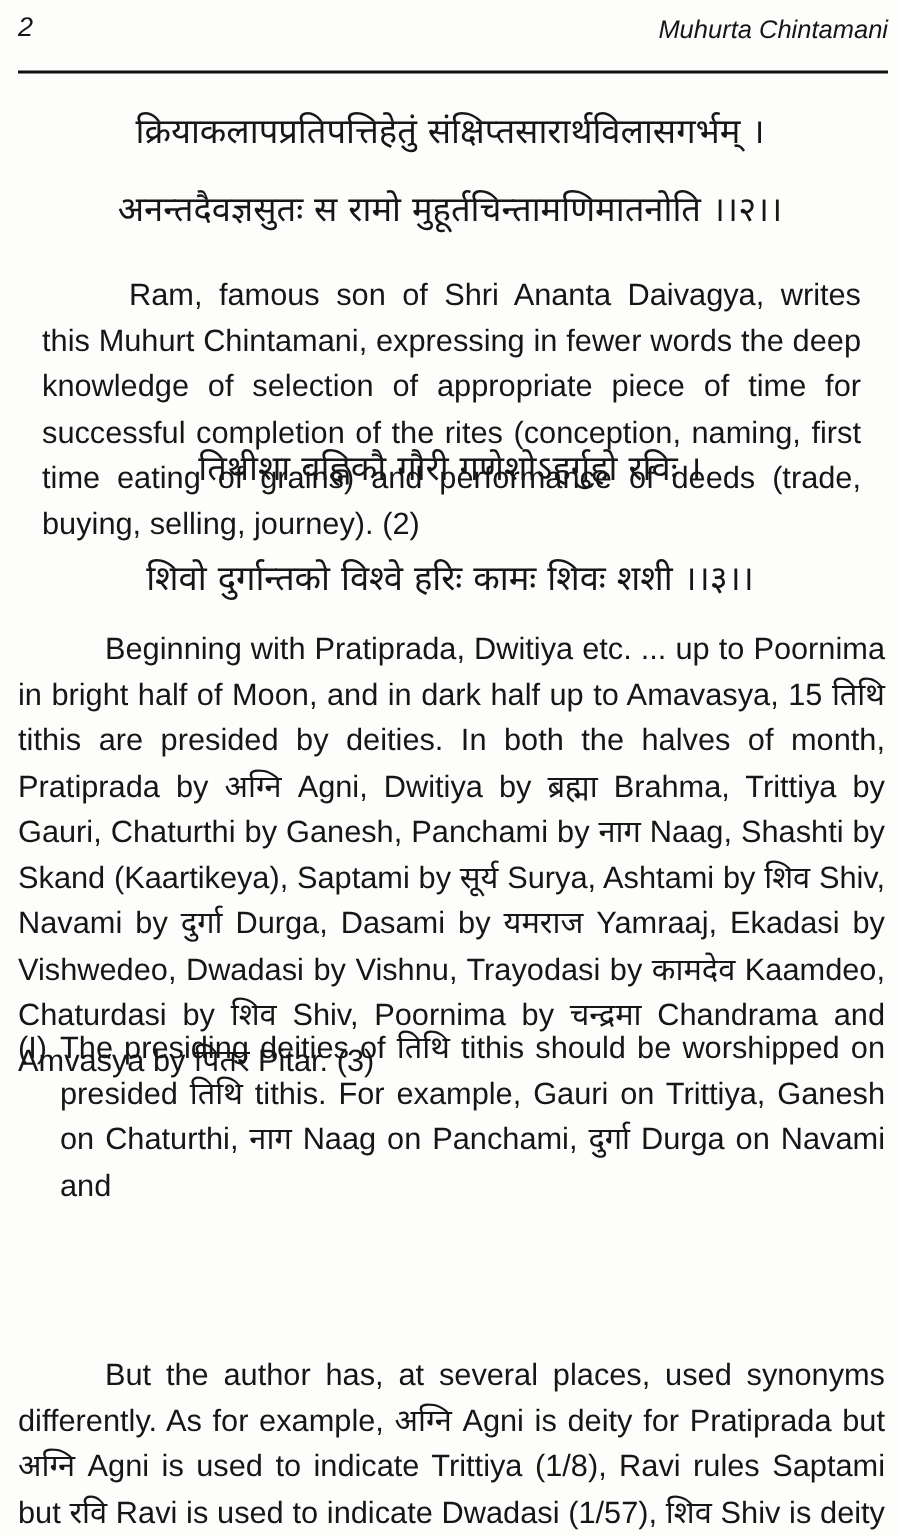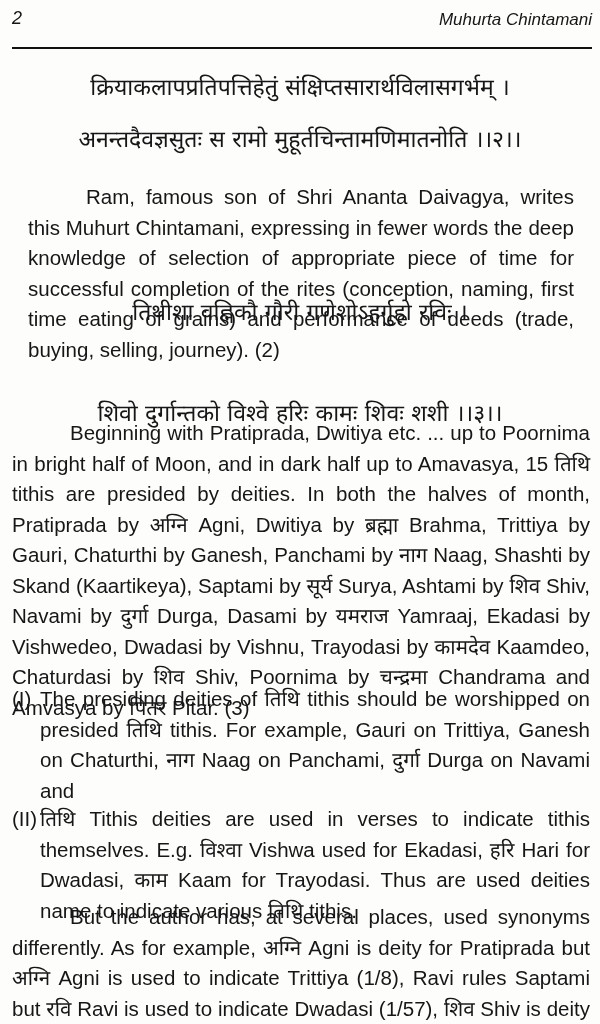--- a/index.html
+++ b/index.html
@@ -96,29 +96,25 @@
     <span class="book-title">Muhurta Chintamani</span>
   </div>
   <div class="head-rule"></div>
 
   <div class="verse" style="top:70px;">क्रियाकलापप्रतिपत्तिहेतुं संक्षिप्तसारार्थविलासगर्भम् ।</div>
   <div class="verse" style="top:122px;text-align:center;">अनन्तदैवज्ञसुतः स रामो मुहूर्तचिन्तामणिमातनोति ।।२।।</div>
 
   <p class="para indent" style="top:166px; margin:16px;">Ram, famous son of Shri Ananta Daivagya, writes this Muhurt Chintamani, expressing in fewer words the deep knowledge of selection of appropriate piece of time for successful completion of the rites (conception, naming, first time eating of grains) and performance of deeds (trade, buying, selling, journey). (2)</p>
 
   <div class="verse" style="top:295px;">तिथीशा वह्निकौ गौरी गणेशोऽहर्गुहो रविः ।</div>
-  <div class="verse" style="top:368px;margin-top:28px;">शिवो दुर्गान्तको विश्वे हरिः कामः शिवः शशी ।।३।।</div>
+  <div class="verse" style="top:368px;">शिवो दुर्गान्तको विश्वे हरिः कामः शिवः शशी ।।३।।</div>
 
   <p class="para indent" style="top:418px; margin:0;">Beginning with Pratiprada, Dwitiya etc. ... up to Poornima in bright half of Moon, and in dark half up to Amavasya, 15 तिथि tithis are presided by deities. In both the halves of month, Pratiprada by अग्नि  Agni, Dwitiya by ब्रह्मा Brahma, Trittiya by Gauri, Chaturthi by Ganesh, Panchami by नाग Naag, Shashti by Skand (Kaartikeya), Saptami by सूर्य Surya, Ashtami by शिव Shiv, Navami by दुर्गा  Durga, Dasami by यमराज Yamraaj, Ekadasi by Vishwedeo, Dwadasi by Vishnu, Trayodasi by कामदेव Kaamdeo, Chaturdasi by शिव  Shiv, Poornima by चन्द्रमा  Chandrama and Amvasya by पितर  Pitar. (3)</p>
 
   <div class="item" style="top:684px;">
     <span class="item-marker">(I)</span>
     <div class="item-text">The presiding deities of तिथि tithis should be worshipped on presided तिथि tithis. For example, Gauri on Trittiya, Ganesh on Chaturthi, नाग Naag on Panchami, दुर्गा Durga on Navami and</div>
   </div>
 
-  <div class="item" style="top:804px;">
-    <span class="item-marker">(II)</span>
-    <div class="item-text">तिथि Tithis deities are used in verses to indicate tithis themselves. E.g. विश्वा Vishwa used for Ekadasi, हरि Hari for Dwadasi, काम  Kaam for Trayodasi. Thus are used deities name to indicate various तिथि tithis.</div>
-  </div>
 
   <p class="para indent" style="top:902px; margin:0;">But the author has, at several places, used synonyms differently. As for example, अग्नि  Agni is deity for Pratiprada but अग्नि Agni is used to indicate Trittiya (1/8), Ravi rules Saptami but रवि Ravi is used to indicate Dwadasi (1/57), शिव Shiv is deity for</p>
 
 </div>
 
 </body></html>

